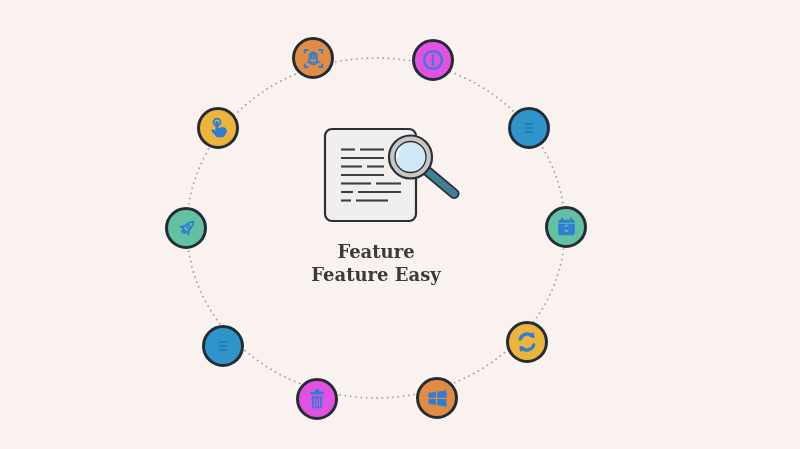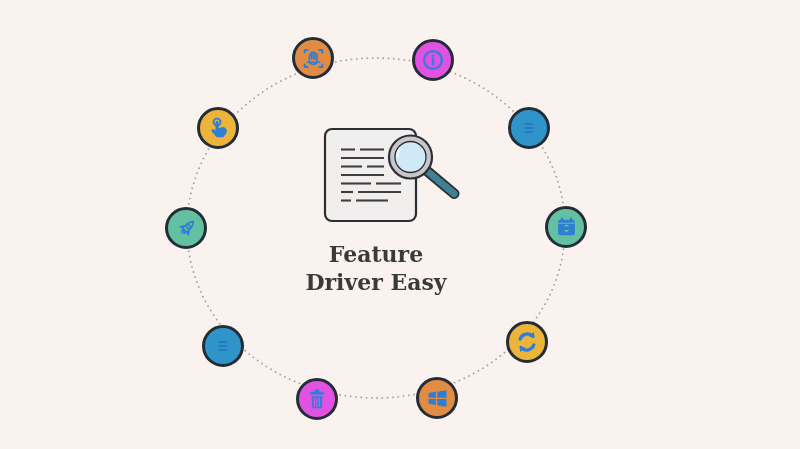--- a/index.html
+++ b/index.html
@@ -18,21 +18,21 @@
     border-radius:50%;
     display:flex;align-items:center;justify-content:center;
     box-sizing:content-box;
   }
   .center-illo{position:absolute;left:300px;top:114px;}
   .title{
     position:absolute;left:376px;top:240px;
     transform:translateX(-50%);
     text-align:center;
     font-weight:bold;
-    font-size:22px;
+    font-size:18px;
     line-height:1.28;
     color:#3a3a3a;
     white-space:nowrap;
   }
 </style>
 </head>
 <body>
 
 <div class="stage" style="background: rgb(250, 242, 239);">
 
@@ -171,16 +171,16 @@
     <g transform="rotate(40 110.5 43)">
       <rect x="128" y="38.6" width="44" height="8.8" rx="4.4" fill="#417f95" stroke="#2b2f33" stroke-width="1.8"></rect>
     </g>
     <circle cx="110.5" cy="43" r="21.5" fill="#c9c6c8" stroke="#2b2f33" stroke-width="2.2"></circle>
     <circle cx="110.5" cy="43" r="15.5" fill="#cfe9f6" stroke="#2b2f33" stroke-width="1.3"></circle>
     <path d="M100,34.5 a13,13 0 0 0 -2.6,8" stroke="#ecf8fd" stroke-width="2.6" fill="none" stroke-linecap="round"></path>
   </svg>
 
   <div class="title" style="color: rgb(58, 58, 58);">
     <div>Feature</div>
-    <div>Driver Easy</div>
+    <div>Feature Easy</div>
   </div>
 
 </div>
 
 </body></html>

